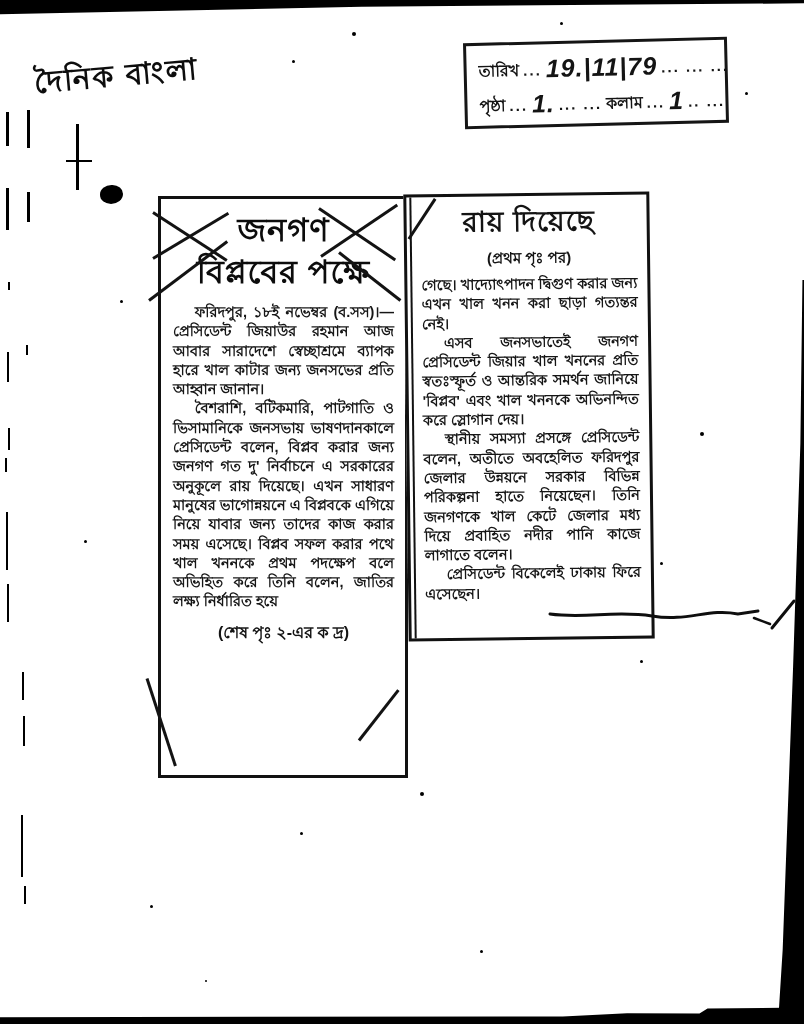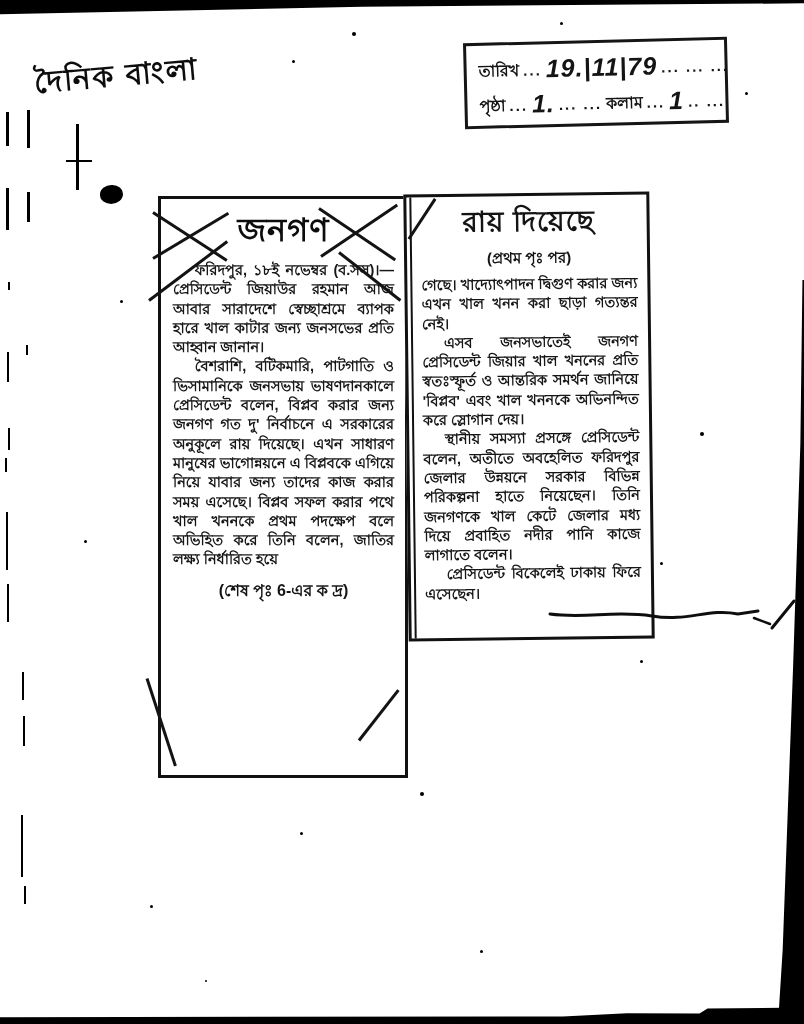--- a/index.html
+++ b/index.html
@@ -98,27 +98,28 @@
     <div class="stroke" style="left:-8px;top:58px;width:88px;transform:rotate(-31deg);"></div>
     <div class="stroke" style="left:-12px;top:100px;width:98px;transform:rotate(-37deg);"></div>
     <div class="stroke" style="left:158px;top:8px;width:92px;transform:rotate(34deg);"></div>
     <div class="stroke" style="left:160px;top:56px;width:92px;transform:rotate(-34deg);"></div>
     <div class="stroke" style="left:178px;top:52px;width:78px;transform:rotate(38deg);"></div>
     <div class="stroke" style="left:-14px;top:478px;width:92px;transform:rotate(72deg);"></div>
     <div class="stroke" style="left:198px;top:540px;width:64px;transform:rotate(-52deg);"></div>
 
     <div class="headline">
       <div class="hl">জনগণ</div>
+      <div class="hl">বিপ্লবের পক্ষে</div>
     </div>
 
     <div class="body-copy" style="margin-top:10px;">
       <p class="indent"><span>ফরিদপুর, ১৮ই নভেম্বর (ব.সস)।—</span><span>প্রেসিডেন্ট জিয়াউর রহমান আজ আবার সারাদেশে স্বেচ্ছাশ্রমে ব্যাপক হারে খাল কাটার জন্য জনসভের প্রতি আহ্বান জানান।</span></p>
       <p class="indent">বৈশরাশি, বটিকমারি, পাটগাতি ও ভিসামানিকে জনসভায় ভাষণদানকালে প্রেসিডেন্ট বলেন, বিপ্লব করার জন্য জনগণ গত দু' নির্বাচনে এ সরকারের অনুকূলে রায় দিয়েছে। এখন সাধারণ মানুষের ভাগোন্নয়নে এ বিপ্লবকে এগিয়ে নিয়ে যাবার জন্য তাদের কাজ করার সময় এসেছে। বিপ্লব সফল করার পথে খাল খননকে প্রথম পদক্ষেপ বলে অভিহিত করে তিনি বলেন, জাতির লক্ষ্য নির্ধারিত হয়ে</p>
     </div>
-    <div class="continuation">(শেষ পৃঃ 6-এর ক দ্র)</div>
+    <div class="continuation">(শেষ পৃঃ ২-এর ক দ্র)</div>
   </div>
 
   <div class="clip clip-right">
     <div class="inner-left-line"></div>
     <div class="stroke" style="left:2px;top:40px;width:48px;transform:rotate(-56deg);"></div>
 
     <div class="rc-head">রায় দিয়েছে</div>
     <div class="subhead">(প্রথম পৃঃ পর)</div>
 
     <div class="body-copy">

